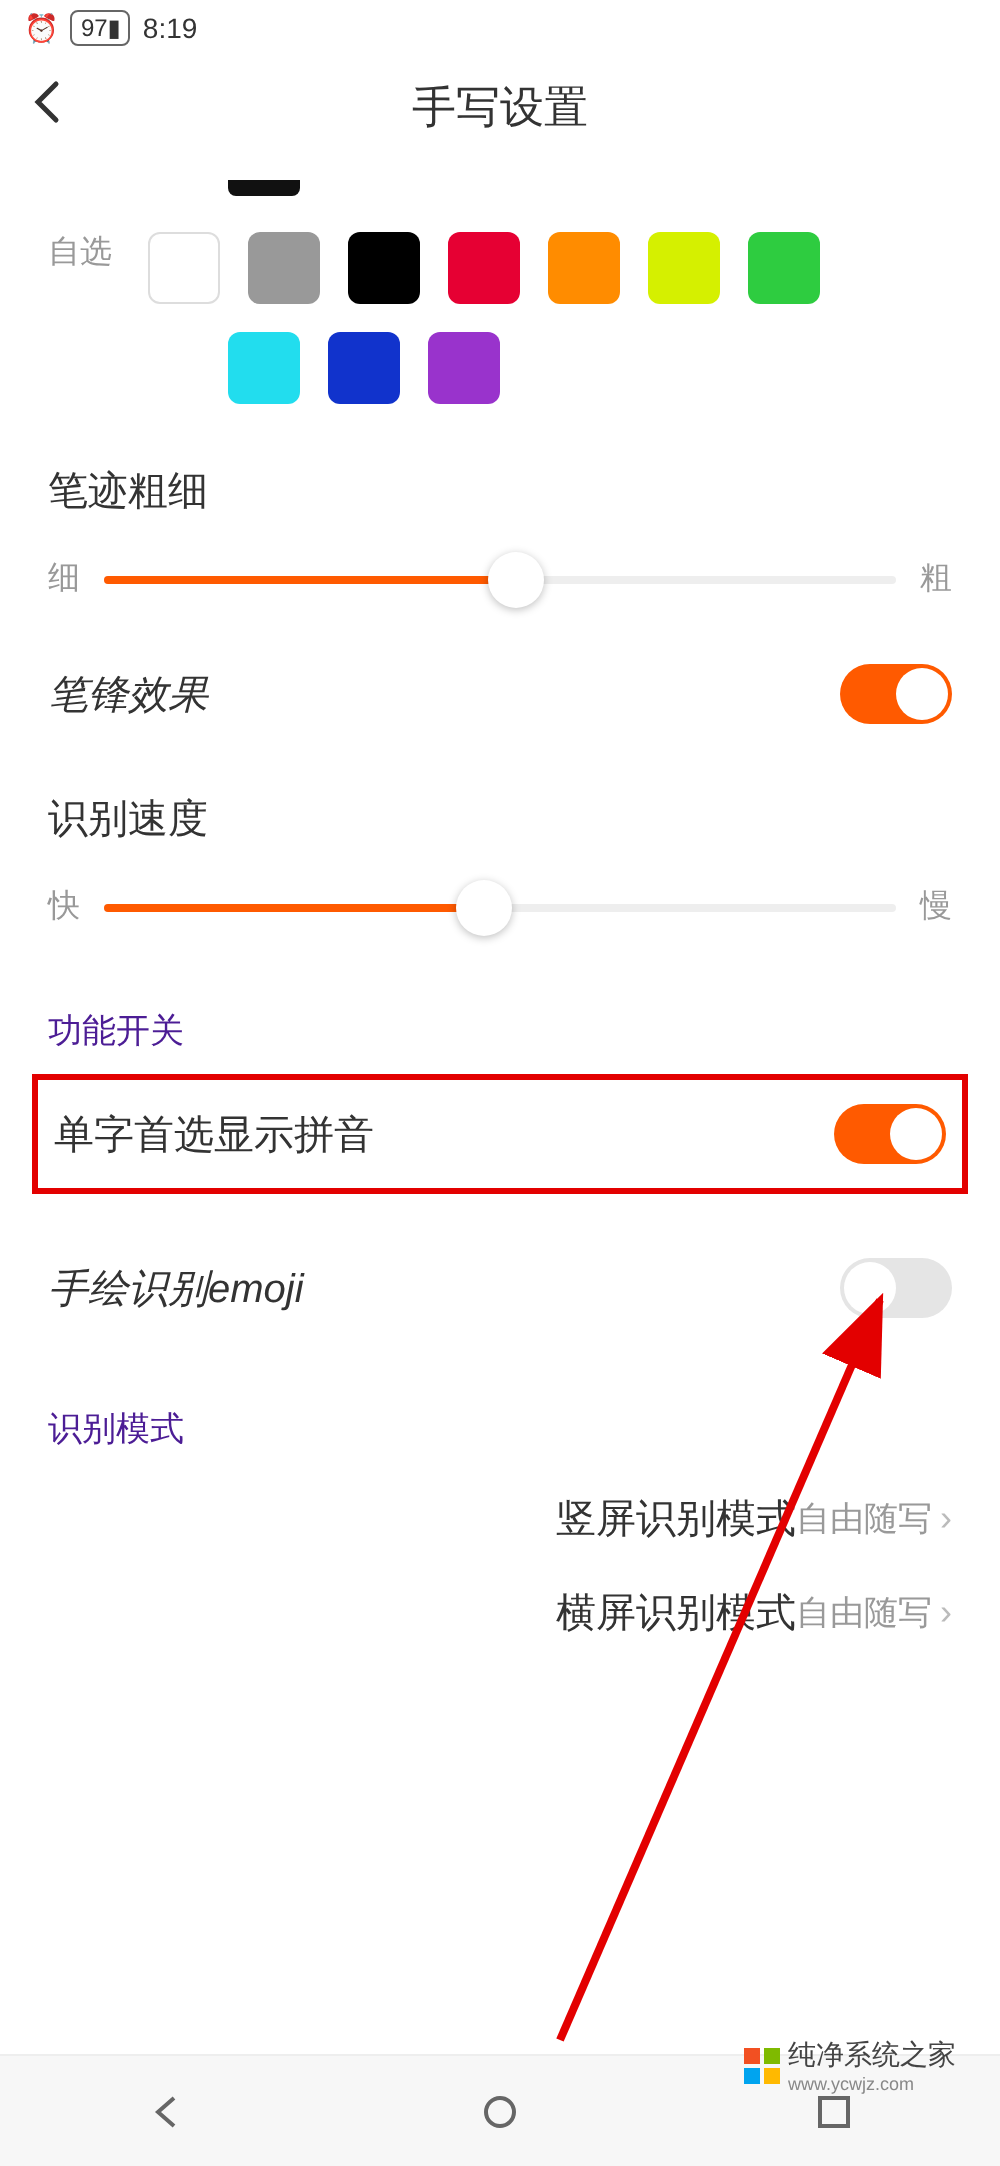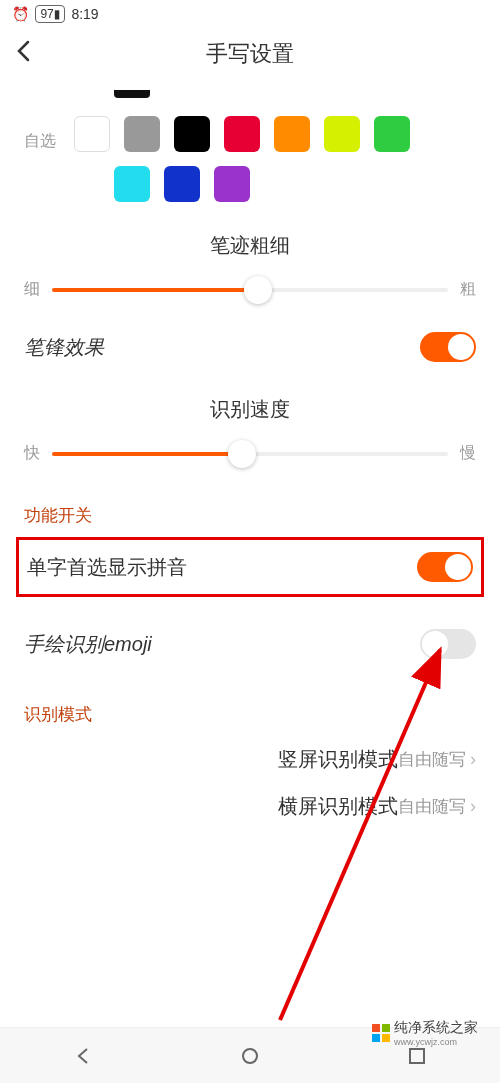--- a/index.html
+++ b/index.html
@@ -69,21 +69,21 @@
       margin-top: 10px;
     }
     .color-peek-box {
       width: 36px;
       height: 8px;
       background: #111;
       border-radius: 0 0 4px 4px;
     }
     .color-row {
       display: flex;
-      align-items: flex-end;
+      align-items: flex-start;
       margin-top: 18px;
       gap: 10px;
     }
     .row-label {
       font-size: 16px;
       color: #999;
       width: 40px;
     }
     .swatches {
       display: flex;
@@ -103,21 +103,20 @@
       display: flex;
       gap: 14px;
     }
     .setting-block {
       margin-top: 30px;
     }
     .block-title {
       font-size: 20px;
       color: #333;
       margin-bottom: 20px;
-      text-align: center;
     }
     .slider-container {
       display: flex;
       align-items: center;
       gap: 12px;
     }
     .slider-end {
       font-size: 16px;
       color: #999;
     }
@@ -173,21 +172,21 @@
       top: 2px;
       width: 26px;
       height: 26px;
       background: #fff;
       border-radius: 50%;
     }
     .toggle.on .toggle-knob { right: 2px; }
     .toggle.off .toggle-knob { left: 2px; }
     .section-header {
       font-size: 17px;
-      color: #c2410c;
+      color: #4c1d95;
       margin-top: 40px;
       margin-bottom: 6px;
     }
     .highlight-box {
       border: 3px solid #e30000;
       margin: 10px -8px 0 -8px;
       padding: 12px 8px;
       display: flex;
       justify-content: space-between;
       align-items: center;

